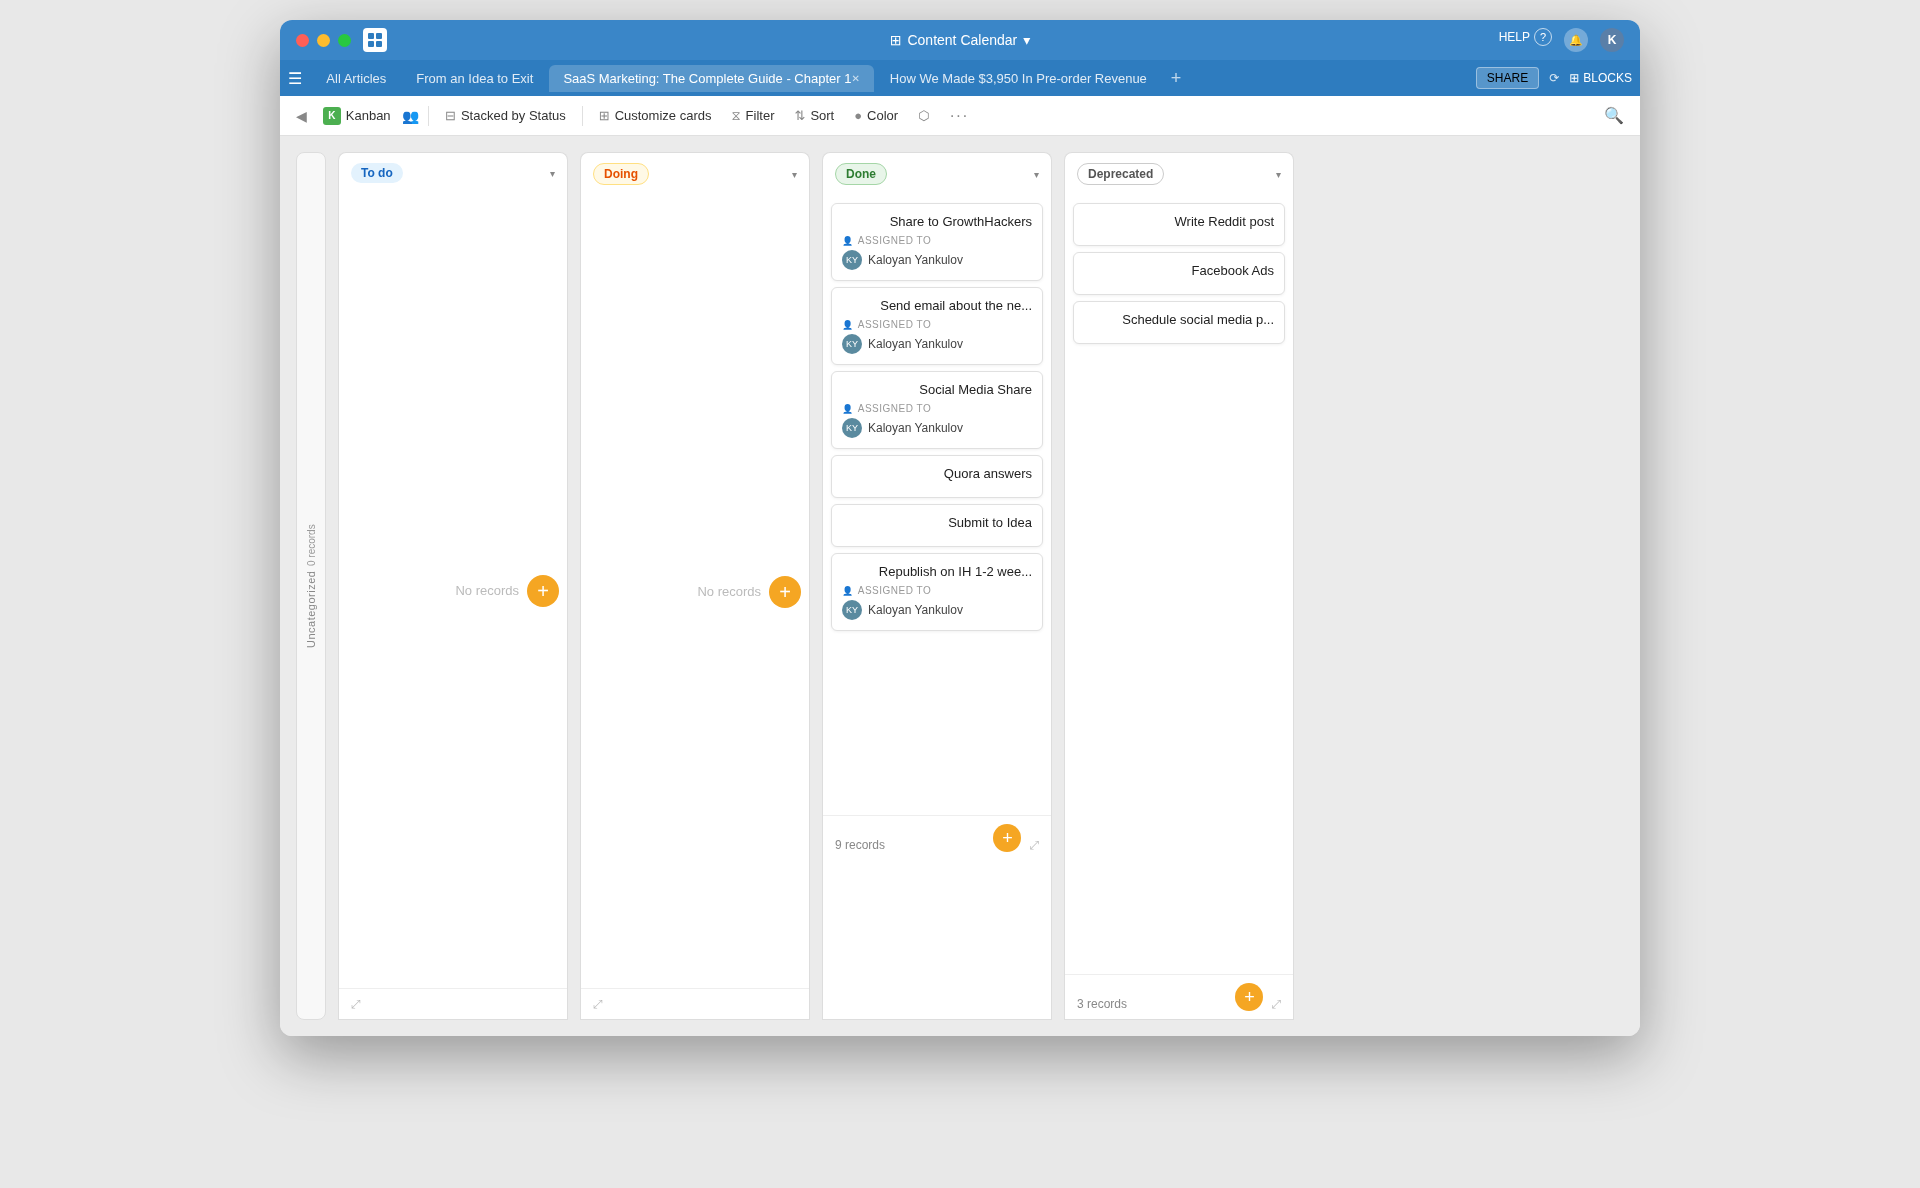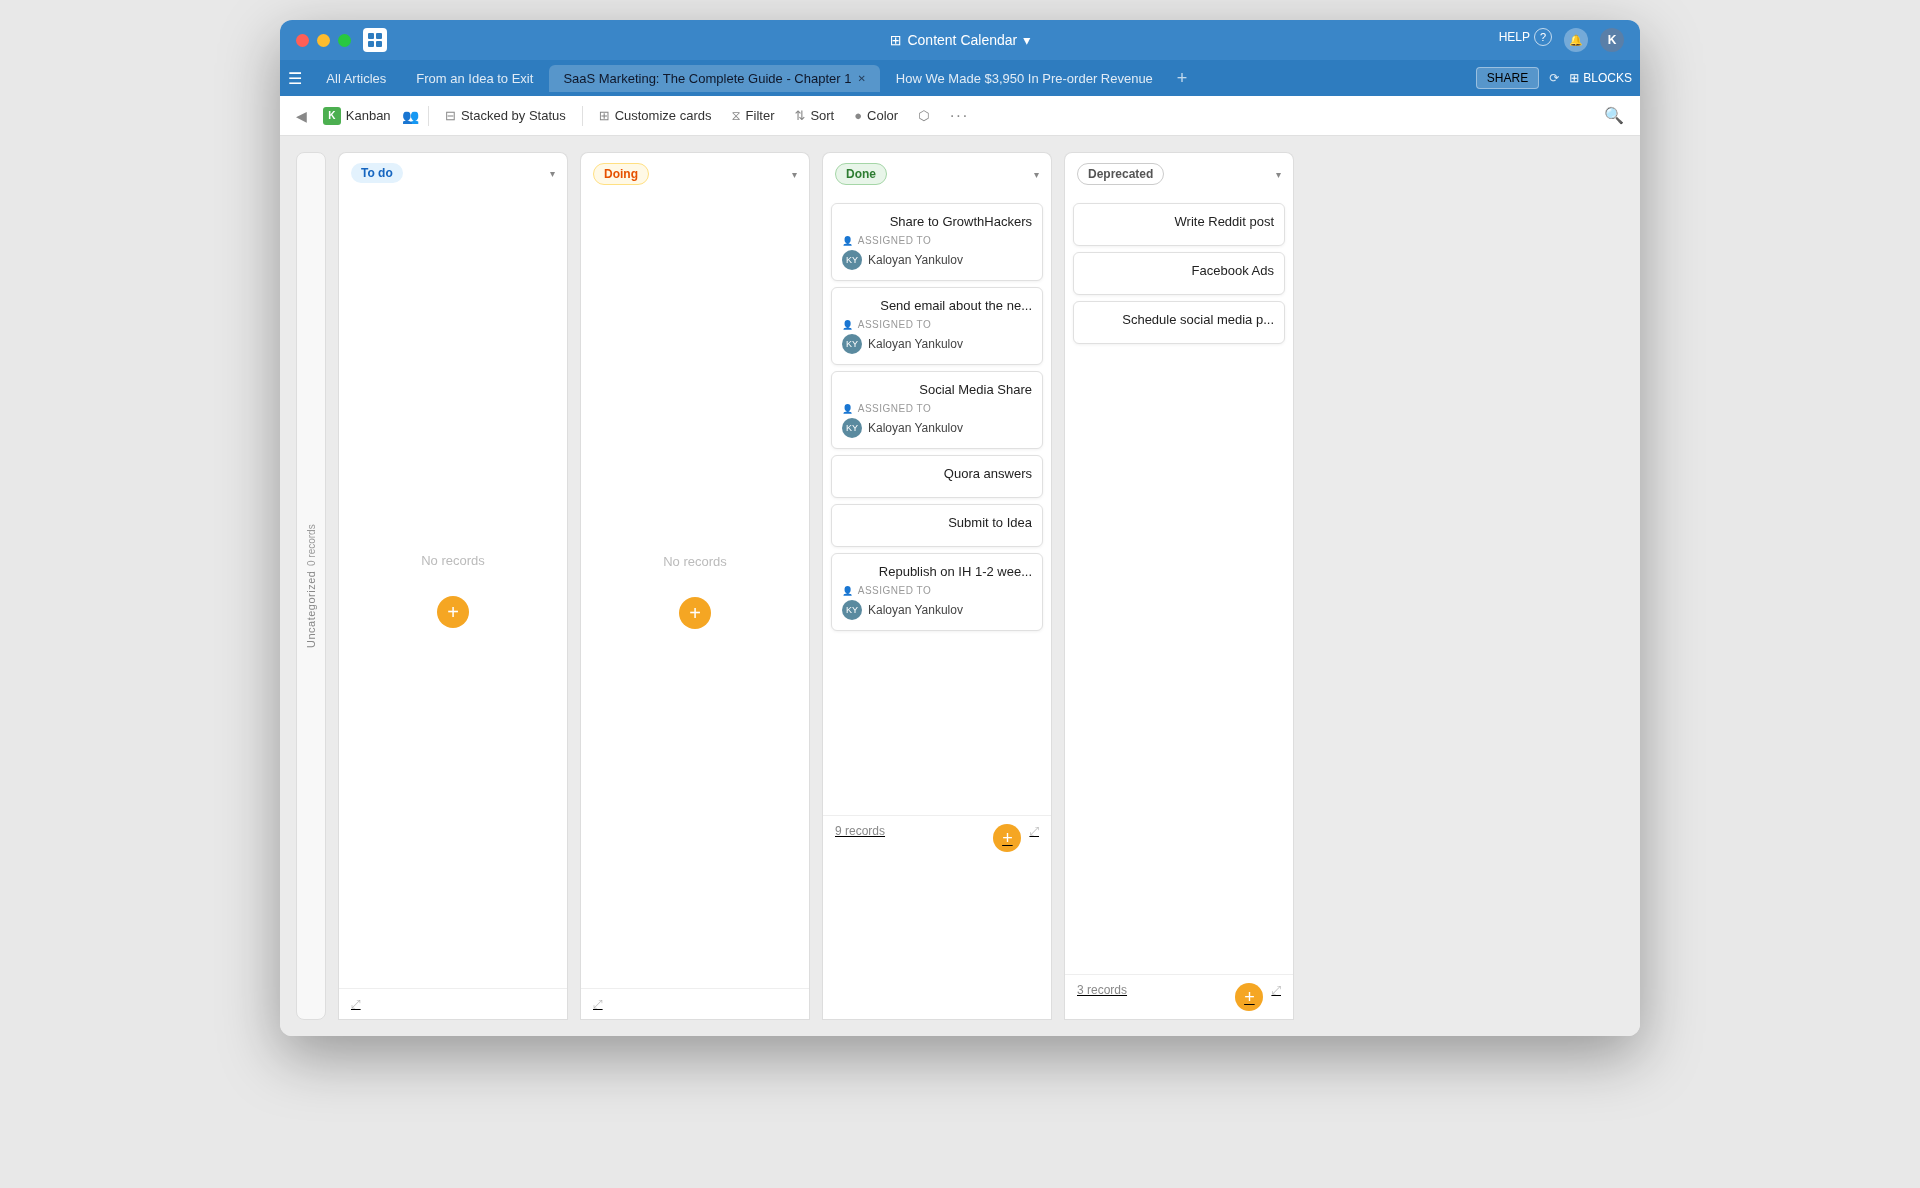--- a/index.html
+++ b/index.html
@@ -18,21 +18,21 @@
     .title-center { position: absolute; left: 50%; transform: translateX(-50%); color: white; font-size: 14px; font-weight: 500; display: flex; align-items: center; gap: 6px; }
     .titlebar-right { margin-left: auto; display: flex; align-items: flex-start; gap: 12px; color: white; font-size: 12px; }
     .help-btn { display: flex; align-items: center; gap: 4px; }
     .bell-icon, .user-avatar { width: 24px; height: 24px; border-radius: 50%; background: rgba(255,255,255,0.3); display: flex; align-items: center; justify-content: center; color: white; font-size: 11px; }
     .user-avatar { background: #5a7fa8; }
 
     
     .tabbar { background: #2e7cbf; display: flex; align-items: center; height: 36px; padding: 0 8px; gap: 2px; }
     .hamburger { color: white; margin-right: 8px; cursor: pointer; font-size: 16px; }
     .tab { padding: 6px 14px; color: rgba(255,255,255,0.85); font-size: 13px; border-radius: 6px 6px 0 0; cursor: pointer; white-space: nowrap; }
-    .tab.current { background: rgba(255,255,255,0.2); color: #0f172a; display: flex; align-items: center; gap: 6px; }
+    .tab.current { background: rgba(255,255,255,0.2); color: #ffffff; display: flex; align-items: center; }
     .tab-close { opacity: 0.7; font-size: 10px; }
     .tab-add { color: rgba(255,255,255,0.7); font-size: 18px; cursor: pointer; padding: 0 8px; }
     .tabbar-right { margin-left: auto; display: flex; align-items: center; gap: 10px; color: white; font-size: 12px; }
     .share-btn { background: rgba(255,255,255,0.2); border: 1px solid rgba(255,255,255,0.4); color: #000000; padding: 3px 10px; border-radius: 4px; font-size: 12px; cursor: pointer; }
     .blocks-btn { display: flex; align-items: center; gap: 4px; color: white; font-size: 12px; cursor: pointer; }
 
     
     .toolbar { background: white; display: flex; align-items: center; height: 40px; padding: 0 16px; border-bottom: 1px solid #e0e0e0; gap: 4px; }
     .toolbar-item { display: flex; align-items: center; gap: 5px; padding: 4px 8px; border-radius: 4px; font-size: 13px; color: #333; cursor: pointer; white-space: nowrap; }
     .toolbar-sep { width: 1px; height: 20px; background: #e0e0e0; margin: 0 4px; }
@@ -54,23 +54,23 @@
     .stack-header { display: flex; align-items: center; padding: 10px 12px; background: white; border: 1px solid #ddd; border-bottom: none; border-radius: 8px 8px 0 0; }
     .status-badge { padding: 3px 10px; border-radius: 12px; font-size: 12px; font-weight: 600; }
     .status-todo { background: #e3f2fd; color: #1565c0; }
     .status-doing { background: #fff9e6; color: #e65100; border: 1px solid #ffe082; }
     .status-done { background: #e8f5e9; color: #2e7d32; border: 1px solid #a5d6a7; }
     .status-deprecated { background: white; color: #555; border: 1px solid #ccc; }
     .chevron-down { color: #888; font-size: 10px; cursor: pointer; }
 
     .stack-body { background: white; border: 1px solid #ddd; border-top: none; flex: 1; display: flex; flex-direction: column; }
     .stack-content { flex: 1; padding: 8px; display: flex; flex-direction: column; gap: 6px; overflow-y: auto; }
-    .no-records { display: flex; flex-direction: column; align-items: center; justify-content: center; color: #bbb; font-size: 13px; padding: 30px 0; gap: 28px; flex: 1; }
+    .no-records { display: flex; flex-direction: row; align-items: center; justify-content: flex-end; color: #bbb; font-size: 13px; padding: 30px 0; gap: 8px; flex: 1; }
     .add-btn { width: 32px; height: 32px; border-radius: 50%; background: #f5a623; display: flex; align-items: center; justify-content: center; color: white; font-size: 20px; cursor: pointer; font-weight: 300; line-height: 1; }
-    .stack-footer { display: flex; align-items: flex-start; padding: 8px 12px; border-top: 1px solid #eee; gap: 8px; text-decoration: underline; }
+    .stack-footer { display: flex; align-items: flex-end; padding: 8px 12px; border-top: 1px solid #eee; gap: 8px; }
     .records-count { font-size: 12px; color: #888; flex: 1; }
     .expand-icon { color: #bbb; font-size: 12px; cursor: pointer; }
 
     
     .card { background: white; border: 1px solid #e0e0e0; border-radius: 6px; padding: 10px; cursor: pointer; box-shadow: 0 1px 3px rgba(0,0,0,0.06); text-align: right; }
     .card-title { font-size: 13px; color: #222; font-weight: 500; margin-bottom: 6px; }
     .card-meta { font-size: 10px; color: #999; text-transform: uppercase; letter-spacing: 0.5px; margin-bottom: 4px; display: flex; align-items: center; gap: 4px; }
     .card-assignee { display: flex; align-items: center; gap: 6px; font-size: 12px; color: #444; }
     .avatar { width: 20px; height: 20px; border-radius: 50%; background: #5a7fa8; display: flex; align-items: center; justify-content: center; color: white; font-size: 9px; overflow: hidden; }
     .card-description-label { font-size: 10px; color: #999; text-transform: uppercase; letter-spacing: 0.5px; margin-bottom: 4px; display: flex; align-items: center; gap: 4px; }

